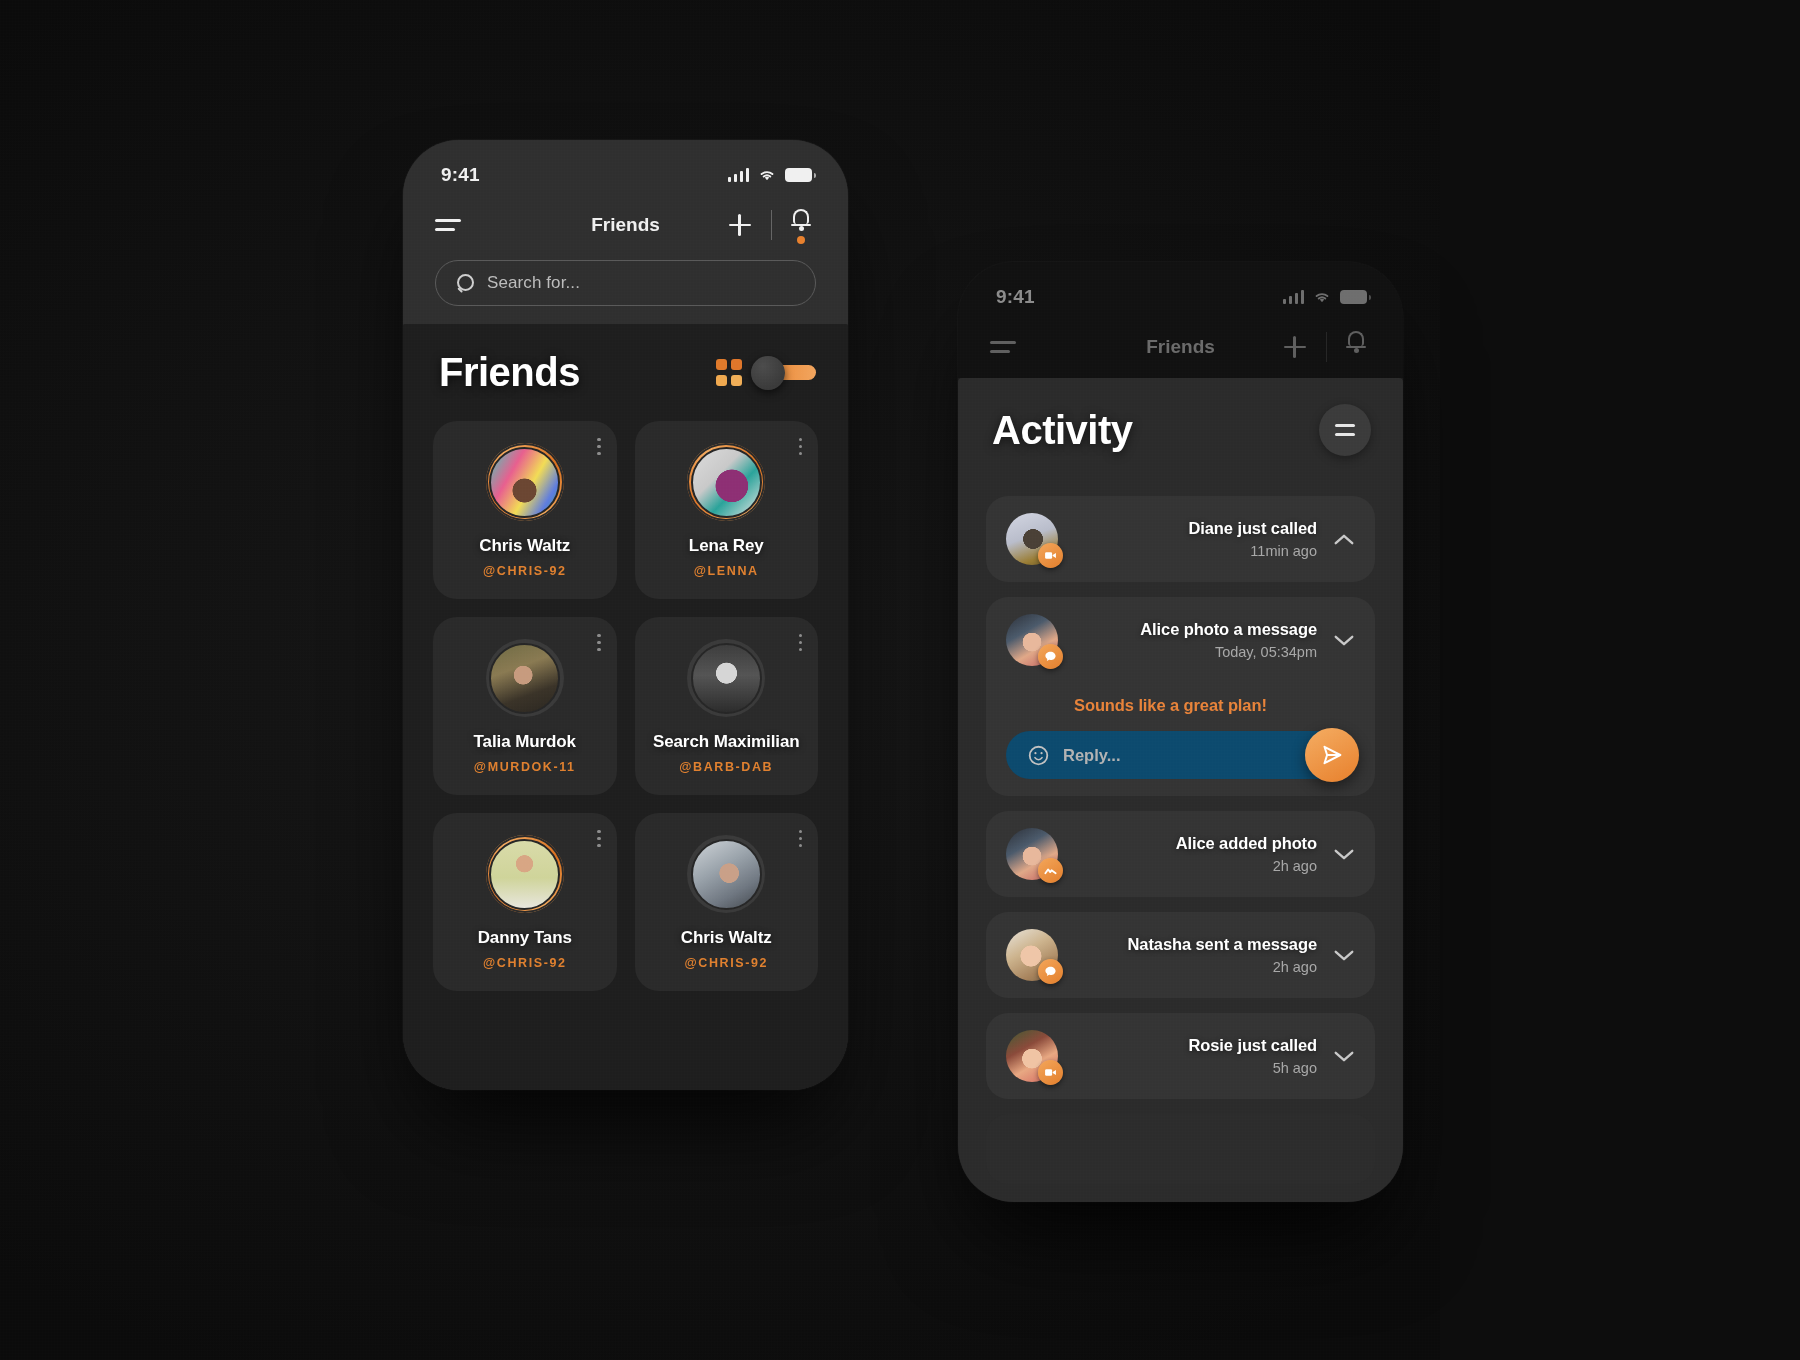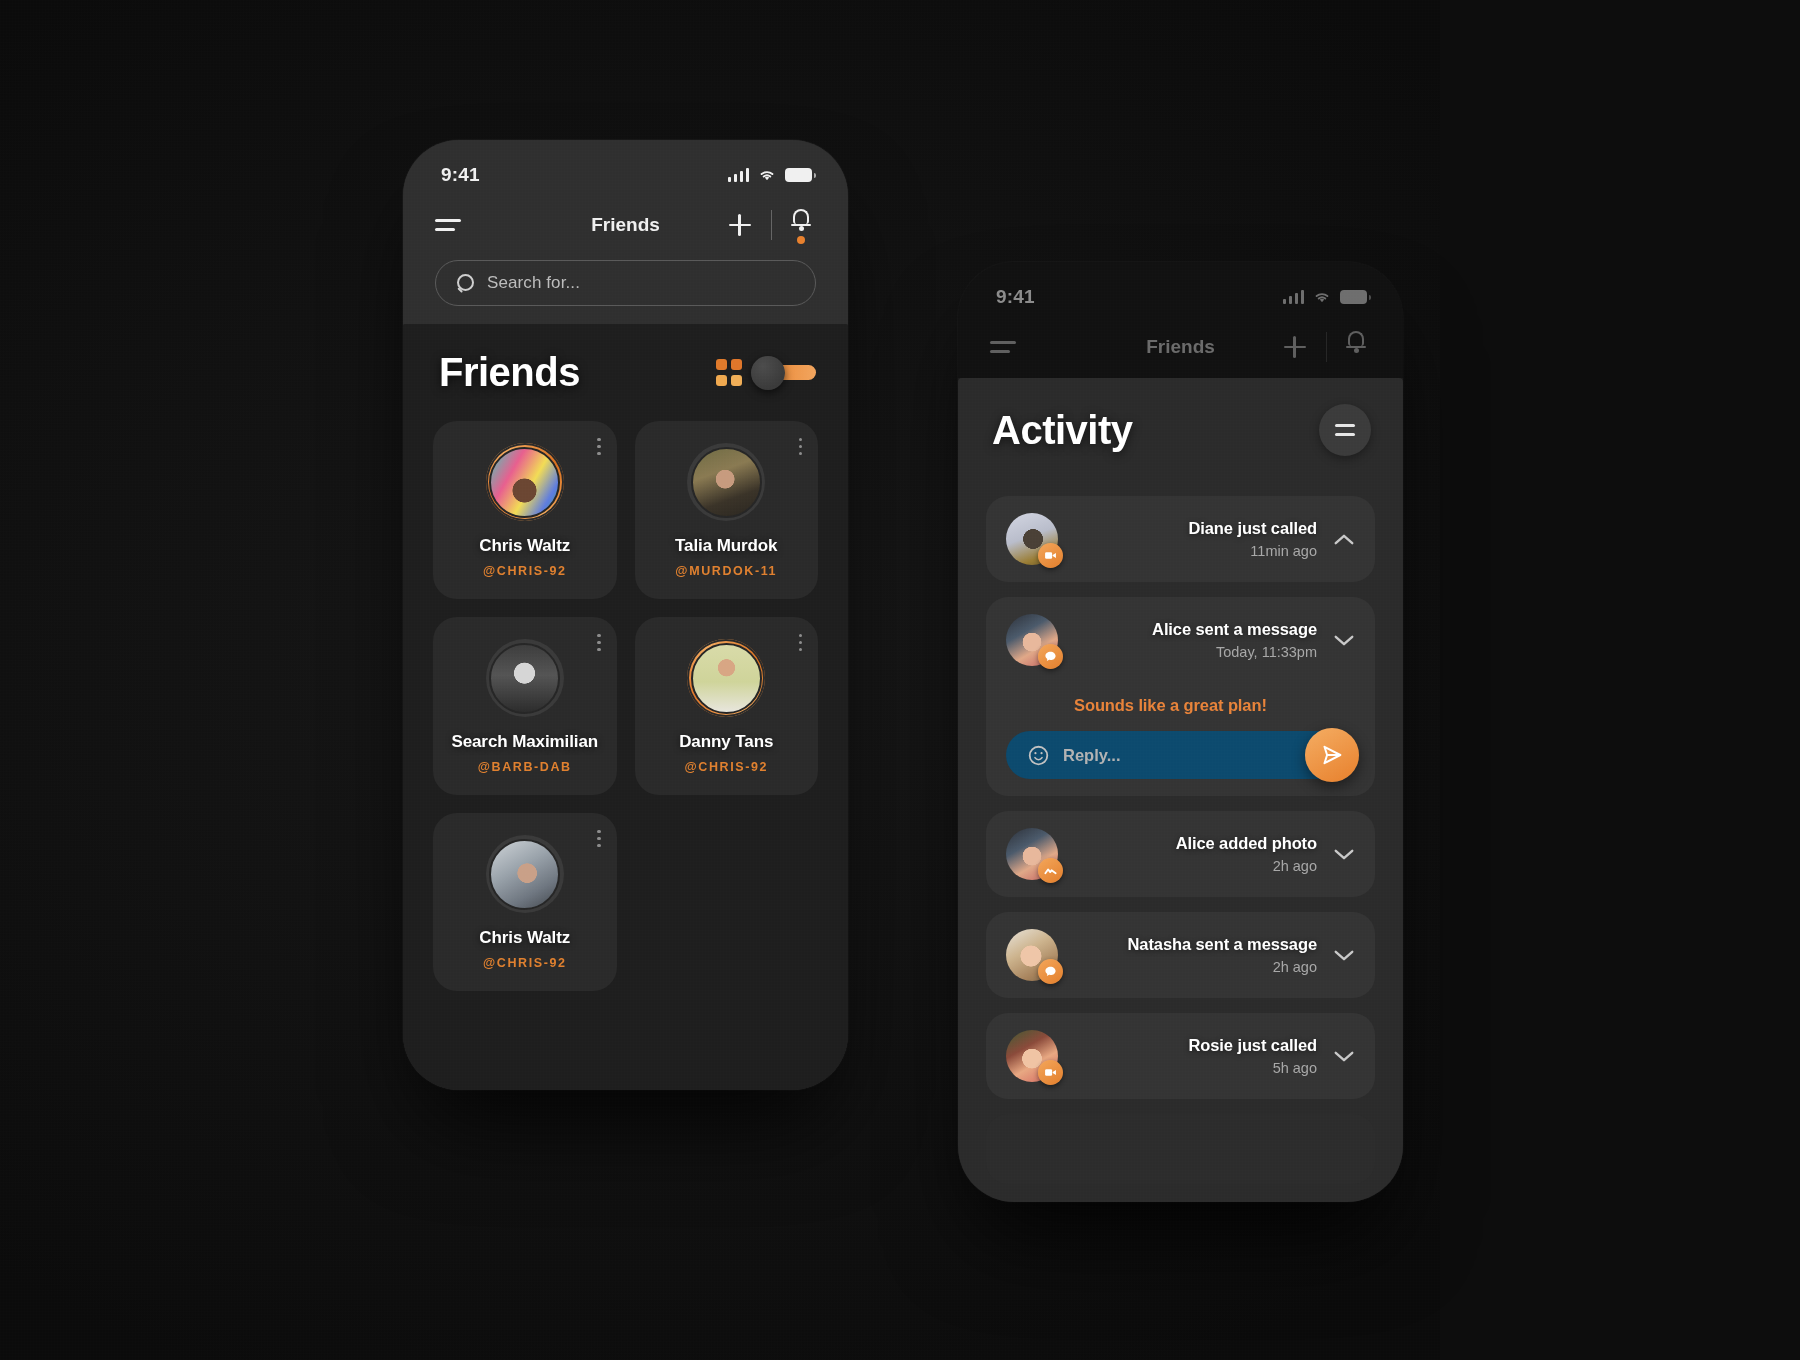--- a/index.html
+++ b/index.html
@@ -372,20 +372,32 @@
             </div>
             <div class="fname">Chris Waltz</div>
             <div class="fhandle">@CHRIS-92</div>
           </div>
           <div class="fcard">
             <div class="kebab">
               <i></i>
               <i></i>
               <i></i>
             </div>
+            <div class="avatar-ring on">
+              <div class="avatar av-lena"></div>
+            </div>
+            <div class="fname">Lena Rey</div>
+            <div class="fhandle">@LENNA</div>
+          </div>
+          <div class="fcard">
+            <div class="kebab">
+              <i></i>
+              <i></i>
+              <i></i>
+            </div>
             <div class="avatar-ring off">
               <div class="avatar av-talia"></div>
             </div>
             <div class="fname">Talia Murdok</div>
             <div class="fhandle">@MURDOK-11</div>
           </div>
           <div class="fcard">
             <div class="kebab">
               <i></i>
               <i></i>
@@ -500,22 +512,22 @@
             <div class="act-row">
               <div class="act-av-wrap">
                 <div class="act-av av-alice"></div>
                 <div class="badge">
                   <svg viewBox="0 0 24 24">
                     <path d="M12 3C6.8 3 2.6 6.4 2.6 10.6c0 2.4 1.4 4.5 3.5 5.9l-.8 3.9 4.1-2.2c.8.2 1.7.3 2.6.3 5.2 0 9.4-3.4 9.4-7.6S17.2 3 12 3z" fill="#fff"></path>
                   </svg>
                 </div>
               </div>
               <div class="act-text">
-                <div class="act-title">Alice sent a message</div>
-                <div class="act-time">Today, 11:33pm</div>
+                <div class="act-title">Alice photo a message</div>
+                <div class="act-time">Today, 05:34pm</div>
               </div>
               <div class="chev">
                 <svg viewBox="0 0 24 14">
                   <path d="M3 3l9 8 9-8" stroke="#c9c9c9" stroke-width="2.6" fill="none" stroke-linecap="round" stroke-linejoin="round"></path>
                 </svg>
               </div>
             </div>
             <div class="act-msg">Sounds like a great plan!</div>
             <div class="reply-wrap">
               <div class="reply-field">

